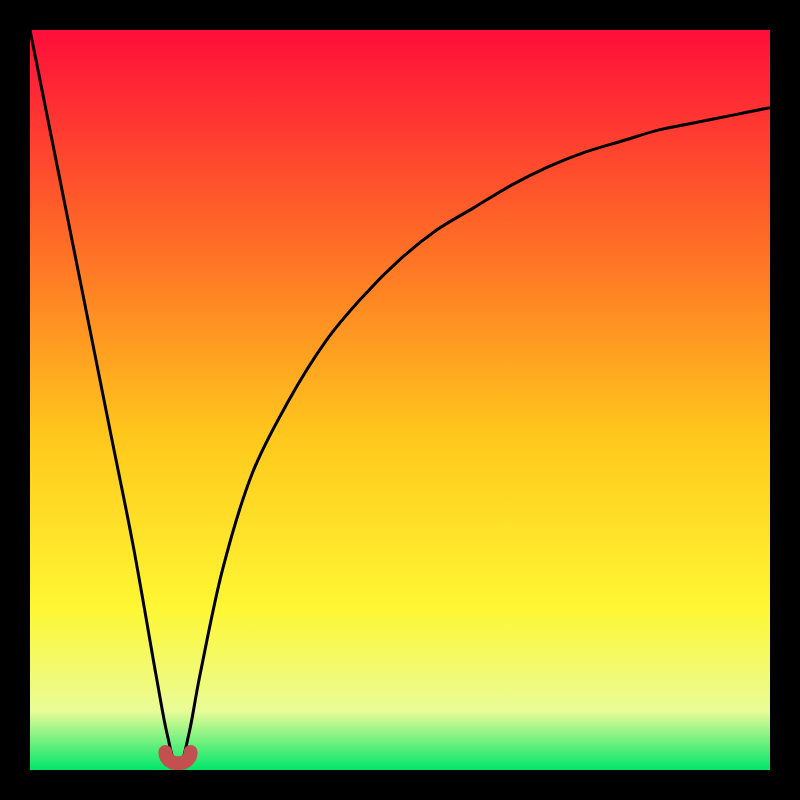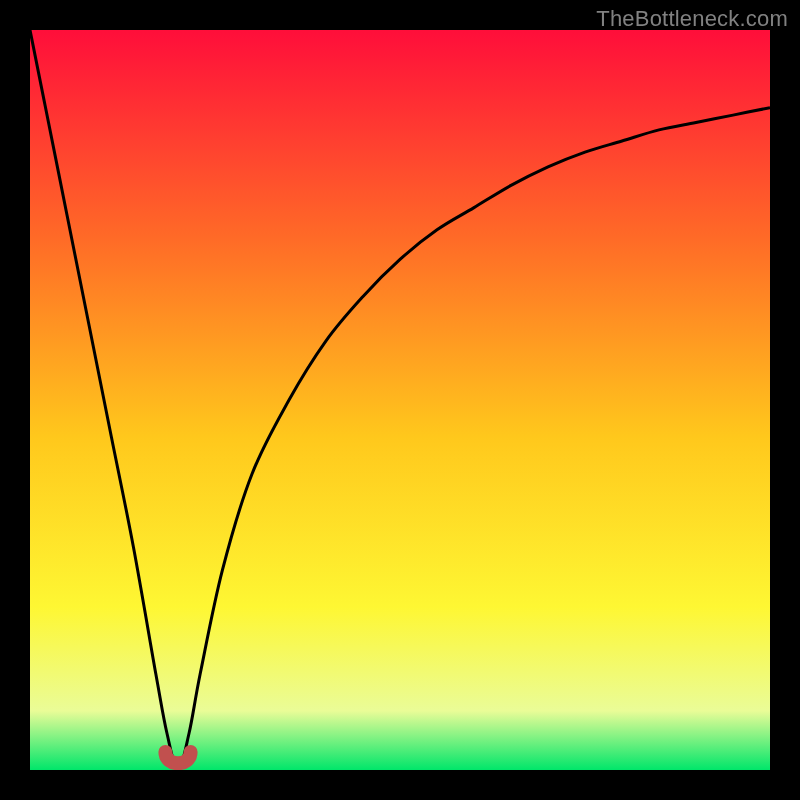--- a/index.html
+++ b/index.html
@@ -35,21 +35,20 @@
     color: #818181;
     font-weight: 500;
     letter-spacing: 0.2px;
   }
 </style>
 </head>
 <body>
 
 <div class="frame">
 
-  <div class="watermark">TheBottleneck.com</div>
 
   <div class="plot-area">
     <svg id="chart-svg" width="740" height="740" viewBox="0 0 740 740" preserveAspectRatio="none">
       <defs>
         <linearGradient id="bg-grad" x1="0" y1="0" x2="0" y2="1">
           <stop id="g0" offset="0%" stop-color="#ff0e3a"></stop>
           <stop id="g1" offset="28%" stop-color="#ff6a27"></stop>
           <stop id="g2" offset="55%" stop-color="#ffc81c"></stop>
           <stop id="g3" offset="78%" stop-color="#fef733"></stop>
           <stop id="g4" offset="92%" stop-color="#eafc97"></stop>

